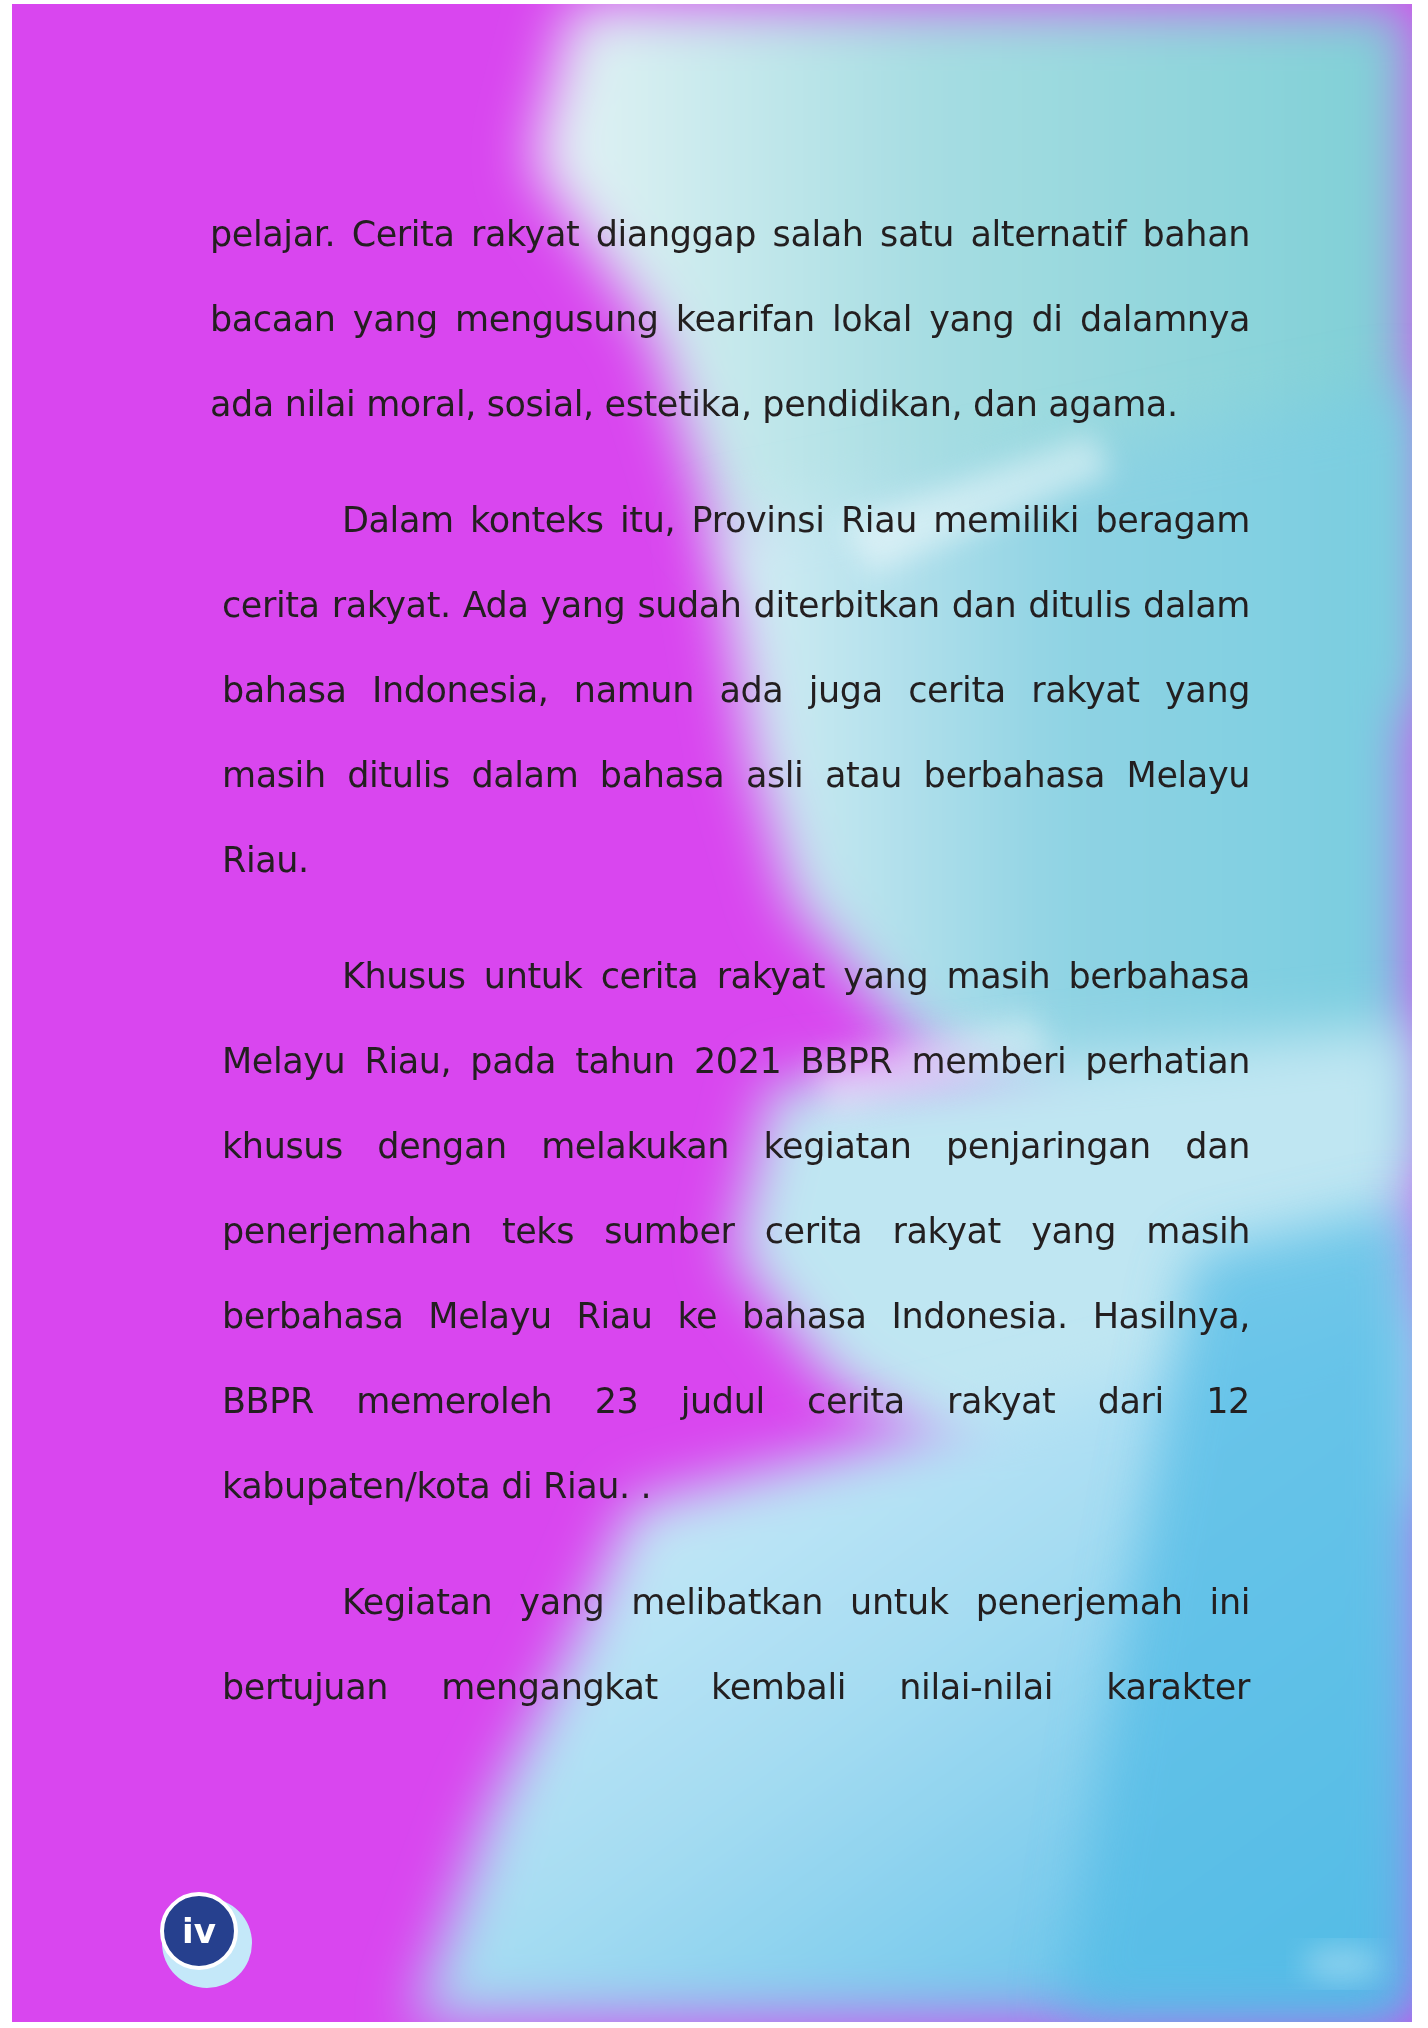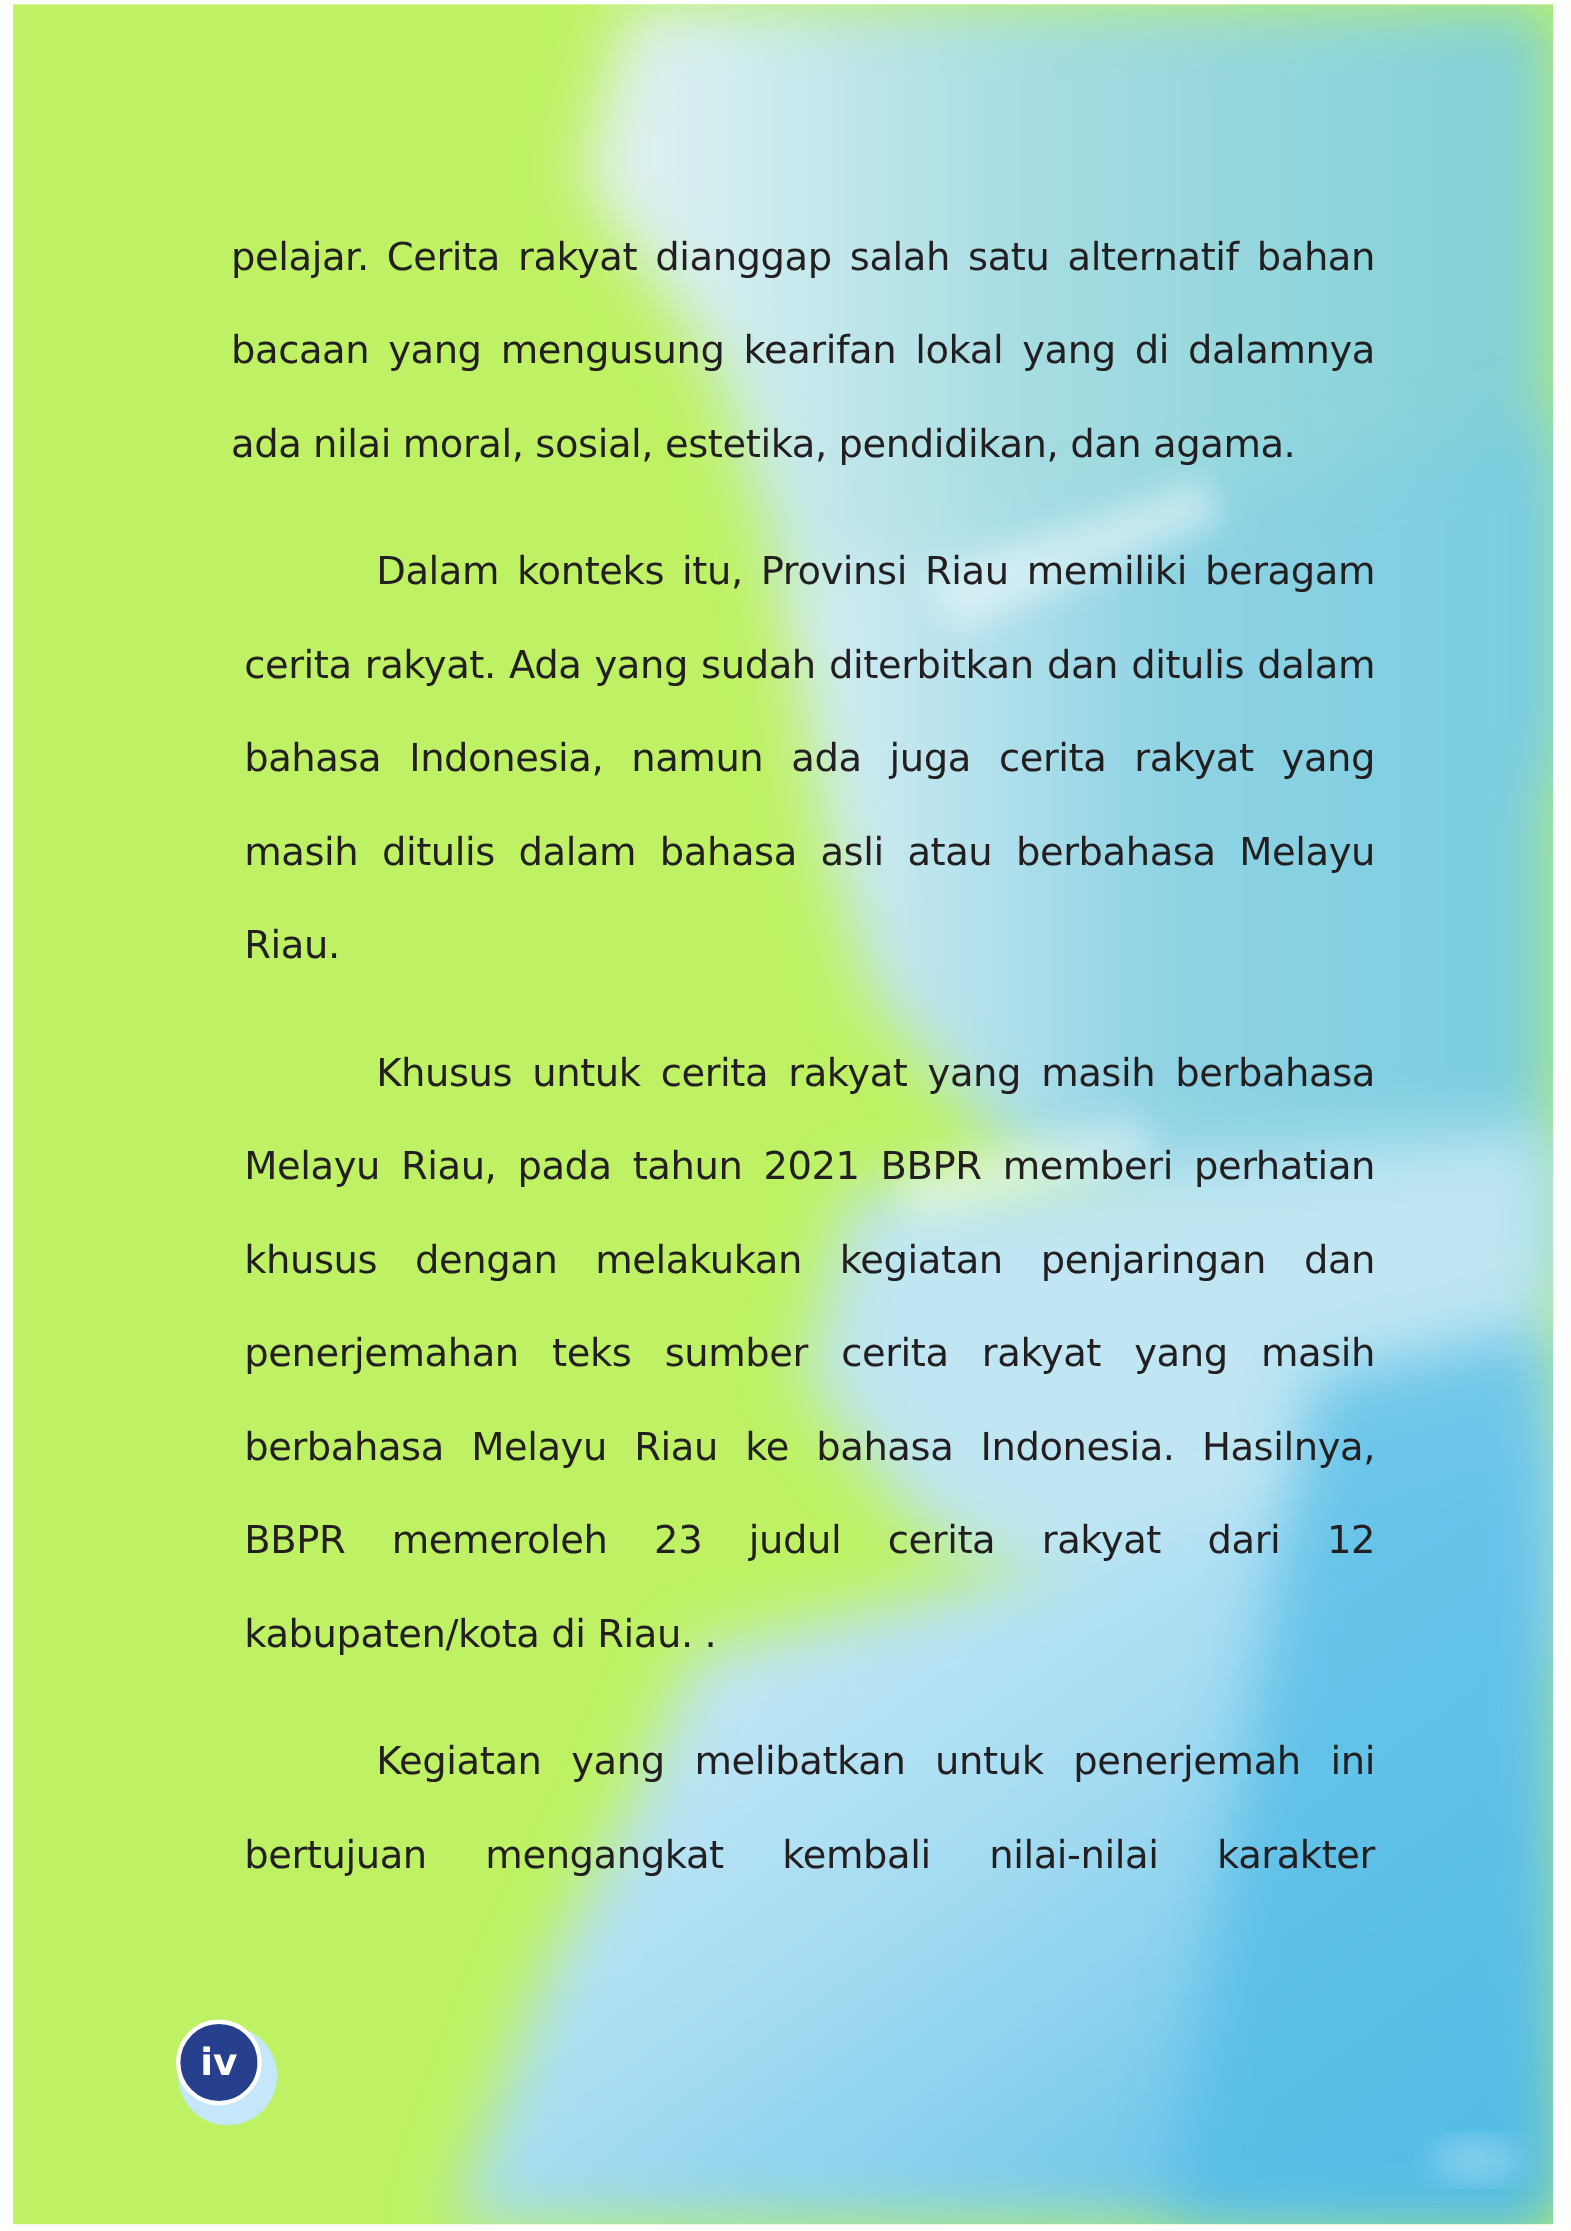--- a/index.html
+++ b/index.html
@@ -1,30 +1,30 @@
 <!DOCTYPE html>
 <html><head>
   <meta charset="utf-8">
   <style>
     html, body { margin: 0; padding: 0; background: #ffffff; }
     body { width: 1428px; height: 2028px; position: relative; overflow: hidden; }
     .page {
       position: absolute; left: 12px; top: 4px; width: 1400px; height: 2018px;
-      background: #bef264; overflow: hidden;
+      background: #d946ef; overflow: hidden;
     }
     .wash { position: absolute; inset: 0; pointer-events: none; }
     .text-block {
       position: absolute; left: 198px; top: 188px; width: 1040px;
       font-family: "DejaVu Sans", sans-serif; font-size: 35px; line-height: 85px;
       color: #231f20; letter-spacing: -0.4px;
     }
     .para { margin: 0 0 31px 0; text-align: justify; text-align-last: left; }
     .para.indent { text-indent: 120px; margin-left: 12px; }
     .para.last { text-align-last: justify; }
-    .badge { position: absolute; left: 134px; top: 1822px; width: 110px; height: 110px; }
+    .badge { position: absolute; left: 134px; top: 1878px; width: 110px; height: 110px; }
     .badge .back {
       position: absolute; left: 16px; top: 16px; width: 90px; height: 90px;
       border-radius: 50%; background: #c4e8f9;
     }
     .badge .front {
       position: absolute; left: 14px; top: 10px; width: 70px; height: 70px;
       border-radius: 50%; background: #26408e; border: 4px solid #ffffff;
       display: flex; align-items: center; justify-content: center;
       color: #ffffff; font-family: "DejaVu Sans", sans-serif; font-weight: bold;
       font-size: 34px; box-sizing: content-box;

